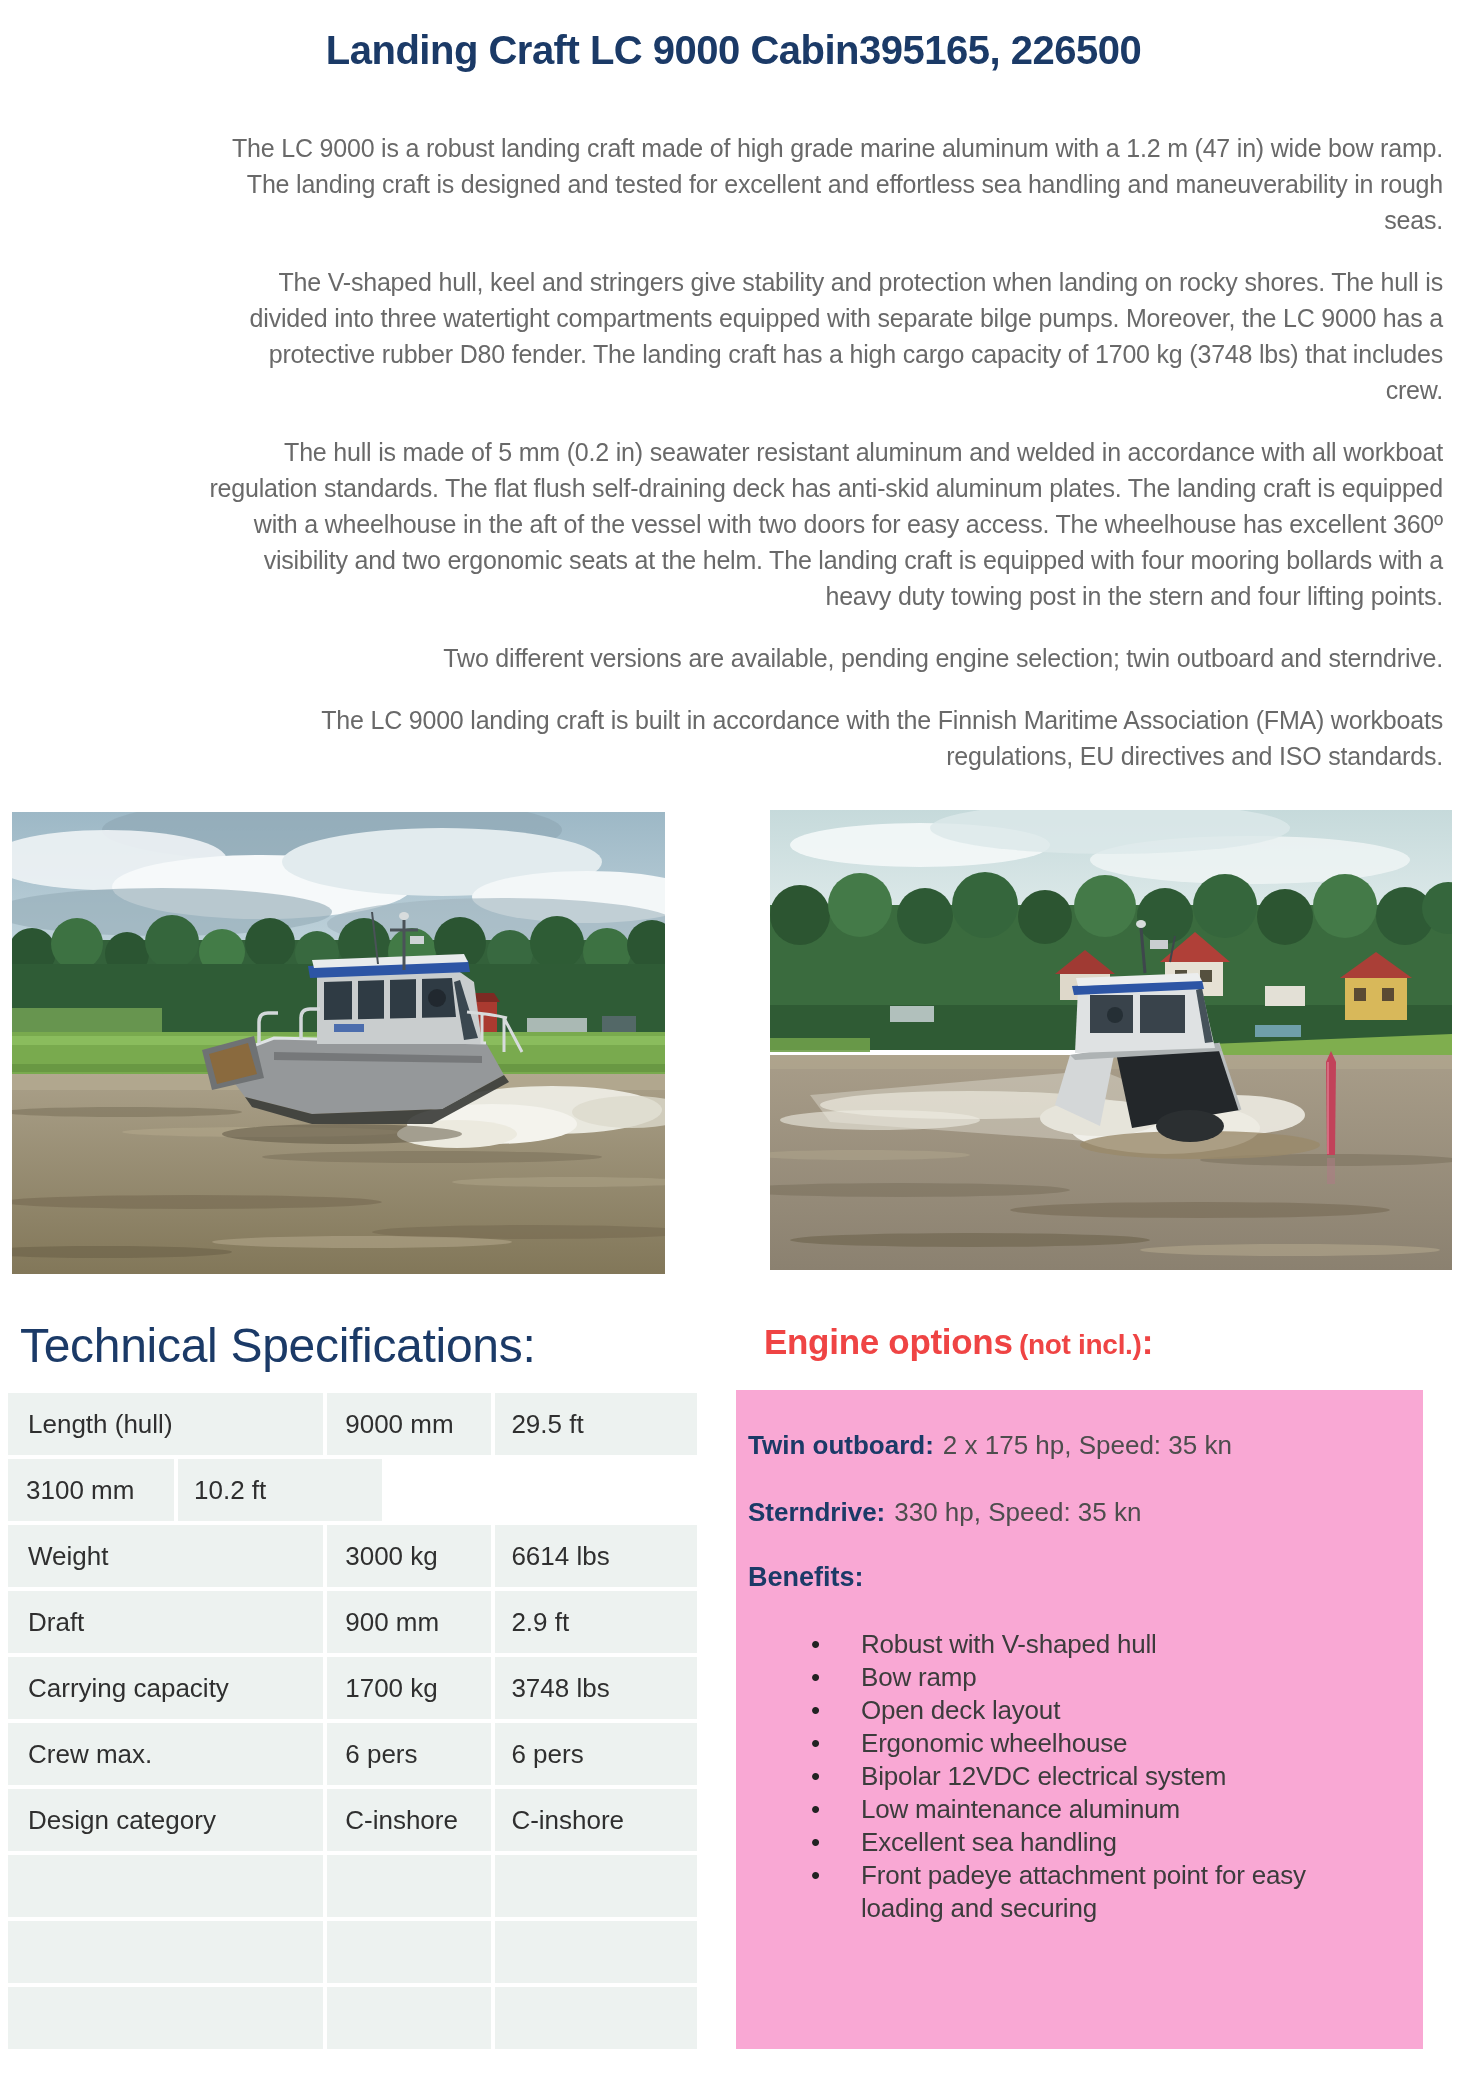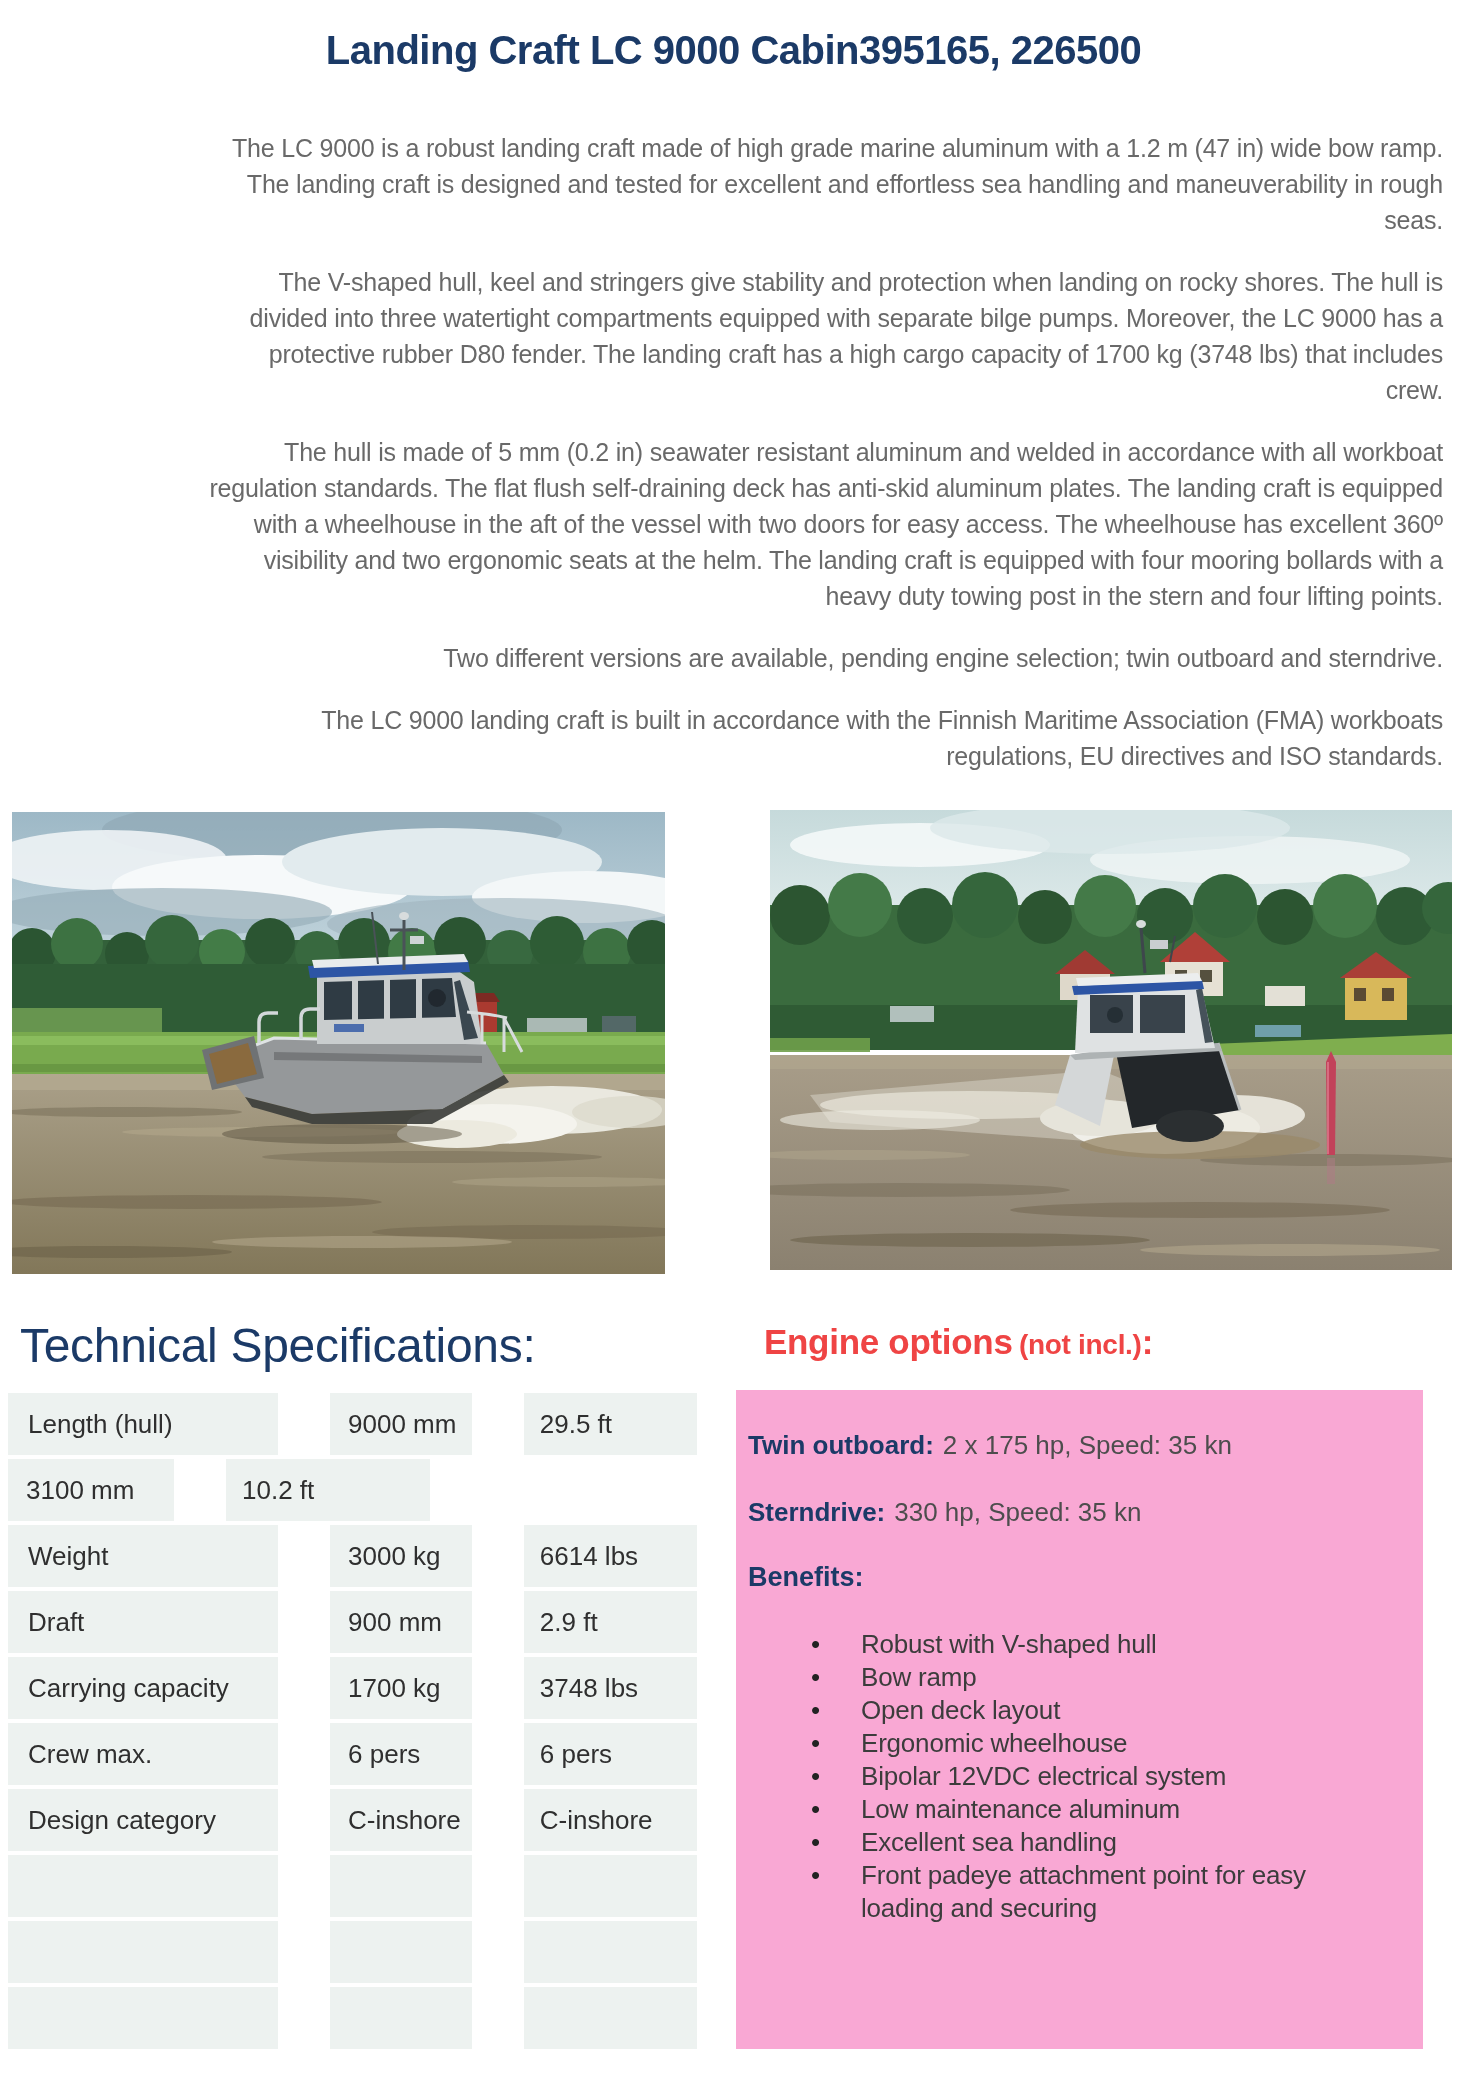--- a/index.html
+++ b/index.html
@@ -21,21 +21,21 @@
 
   
   .spec-head { position:absolute; left:20px; top:1318px; font-size:48px; font-weight:normal; color:#1b3a67; letter-spacing:-0.3px; }
   .eng-head  { position:absolute; left:764px; top:1322px; color:#ef4444; font-weight:bold; letter-spacing:-0.3px; }
   .eng-head .main  { font-size:35px; }
   .eng-head .note  { font-size:28px; }
   .eng-head .colon { font-size:35px; }
 
   
   .spec-table { position:absolute; left:8px; top:1393px; width:689px; }
-  .trow { display:flex; margin-bottom:4px;gap:48px; }
+  .trow { display:flex; margin-bottom:4px; }
   .tcell { background:#edf2f0; height:62px; display:flex; align-items:center; font-size:26px; color:#2f2f2f; box-sizing:border-box; }
   .c1 { width:319px; margin-right:4px; padding-left:20px; }
   .c2 { width:166px; margin-right:4px; padding-left:18px; }
   .c3 { width:204px; padding-left:16px; }
 
   
   .panel { position:absolute; left:736px; top:1390px; width:687px; height:659px; background:#f9a8d4; }
   .panel .opt { position:absolute; left:12px; right:20px; font-size:26px; color:#4d4d4d; white-space:nowrap; }
   .panel .opt .lab { font-weight:bold; color:#1b3a67; margin-right:9px; }
   .opt-a { top:40px; }

